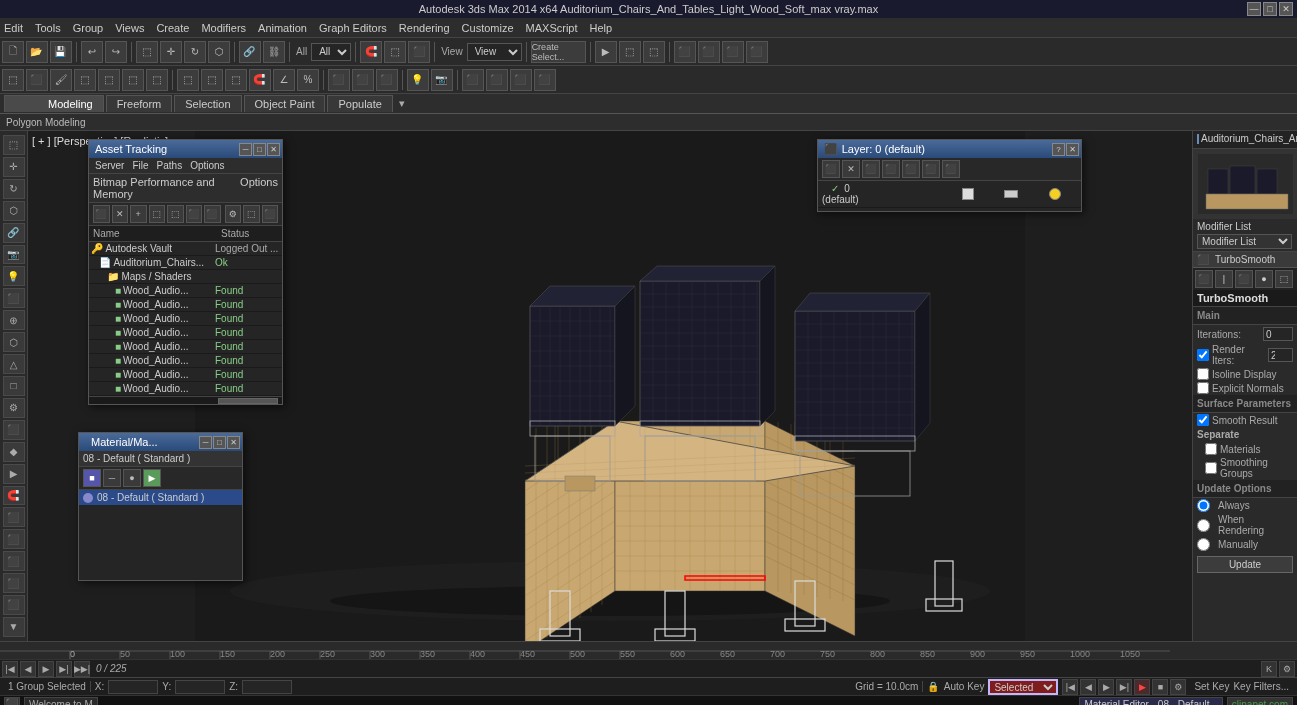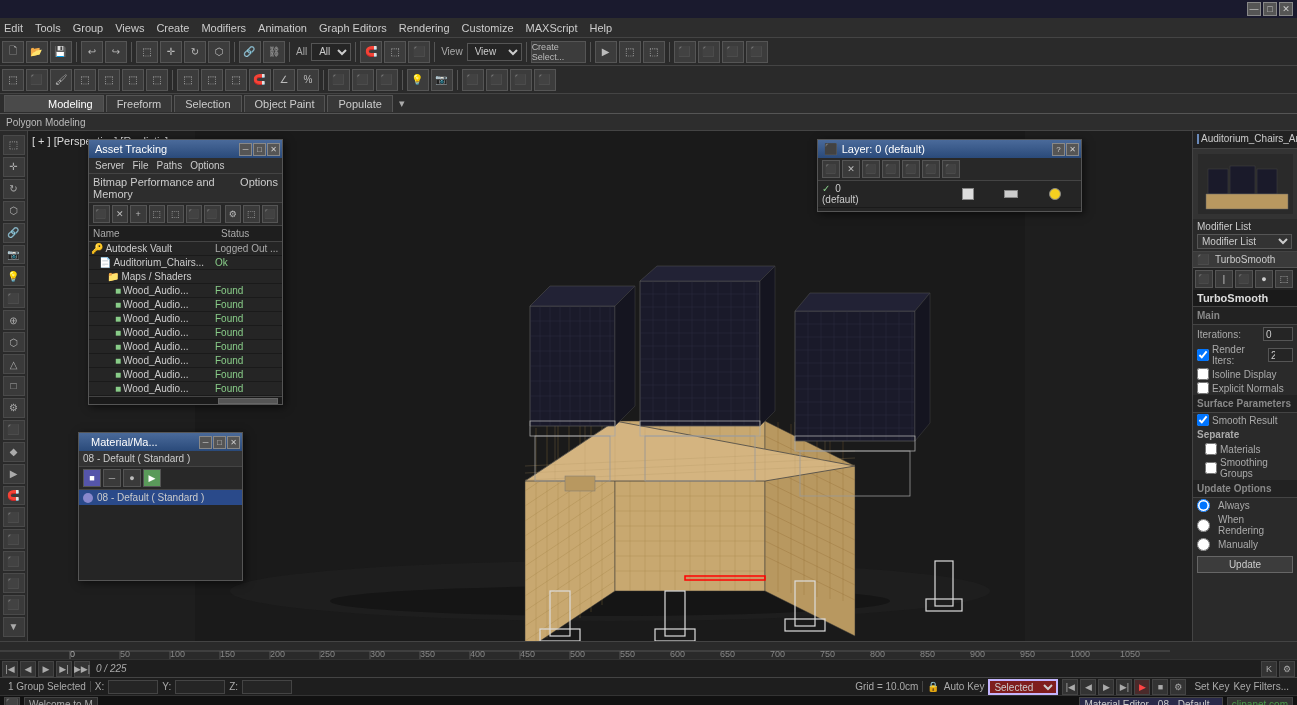--- a/index.html
+++ b/index.html
@@ -489,21 +489,21 @@
       min-height: 30px;
     }
     .ll-item {
       display: flex;
       align-items: center;
       padding: 2px 4px;
       font-size: 10px;
       color: #ccc;
       border-bottom: 1px solid #1a1a1a;
     }
-    .ll-name { flex: 1; }
+    .ll-name { flex: 1; text-align: center; }
     .ll-check { width: 45px; text-align: center; color: #8c8; }
     .tl-btn { width: 16px; height: 16px; background: #333; border: 1px solid #444; color: #aaa; font-size: 9px; display: flex; align-items: center; justify-content: center; }
 
     
     #status-bar {
       height: 18px;
       background: #1e1e1e;
       display: flex;
       align-items: center;
       padding: 0 4px;
@@ -547,20 +547,21 @@
       color: #ccc;
       font-size: 10px;
       padding: 0 2px;
       height: 14px;
     }
   </style>
 </head>
 <body>
 
 <div id="title-bar">
+  <span>Autodesk 3ds Max  2014 x64    Auditorium_Chairs_And_Tables_Light_Wood_Soft_max vray.max</span>
   <div class="win-controls">
     <div class="win-btn">—</div>
     <div class="win-btn">□</div>
     <div class="win-btn">✕</div>
   </div>
 </div>
 
 <div id="menu-bar">
   <span>Edit</span>
   <span>Tools</span>

